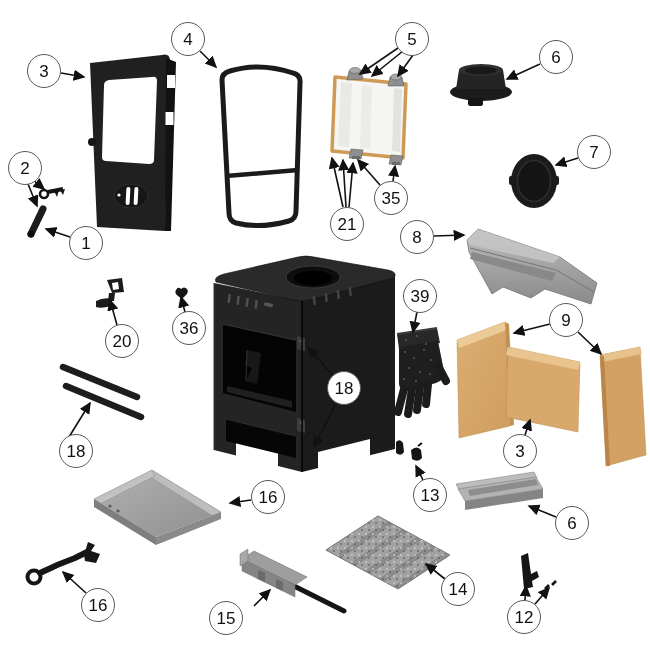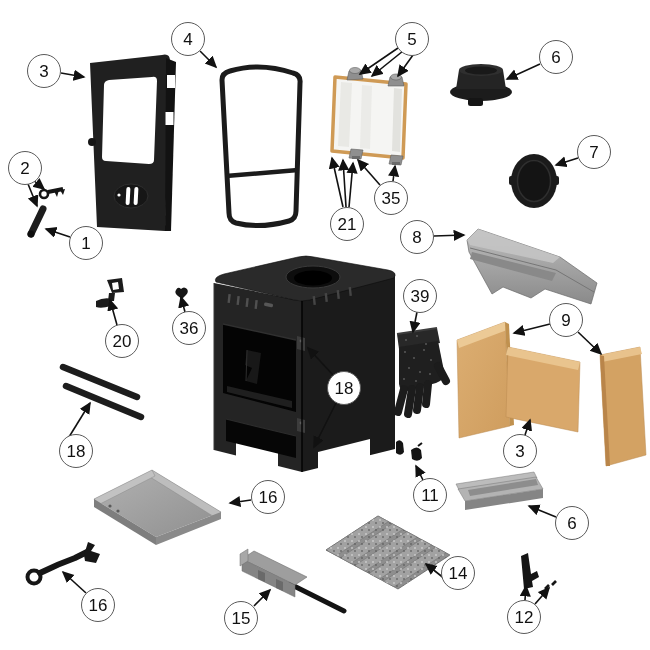--- a/index.html
+++ b/index.html
@@ -328,26 +328,26 @@
 <div class="callout" style="left:503px;top:434px">
       <span>3</span>
     </div>
 <div class="callout" style="left:555px;top:506px">
       <span>6</span>
     </div>
 <div class="callout" style="left:507px;top:600px">
       <span>12</span>
     </div>
 <div class="callout" style="left:413px;top:478px">
-      <span>11</span>
-    </div>
-<div class="callout" style="left:441px;top:556px">
+      <span>13</span>
+    </div>
+<div class="callout" style="left:441px;top:572px">
       <span>14</span>
     </div>
-<div class="callout" style="left:224px;top:601px">
+<div class="callout" style="left:209px;top:601px">
       <span>15</span>
     </div>
 <div class="callout" style="left:81px;top:588px">
       <span>16</span>
     </div>
 <div class="callout" style="left:251px;top:480px">
       <span>16</span>
     </div>
 <div class="callout" style="left:59px;top:434px">
       <span>18</span>

